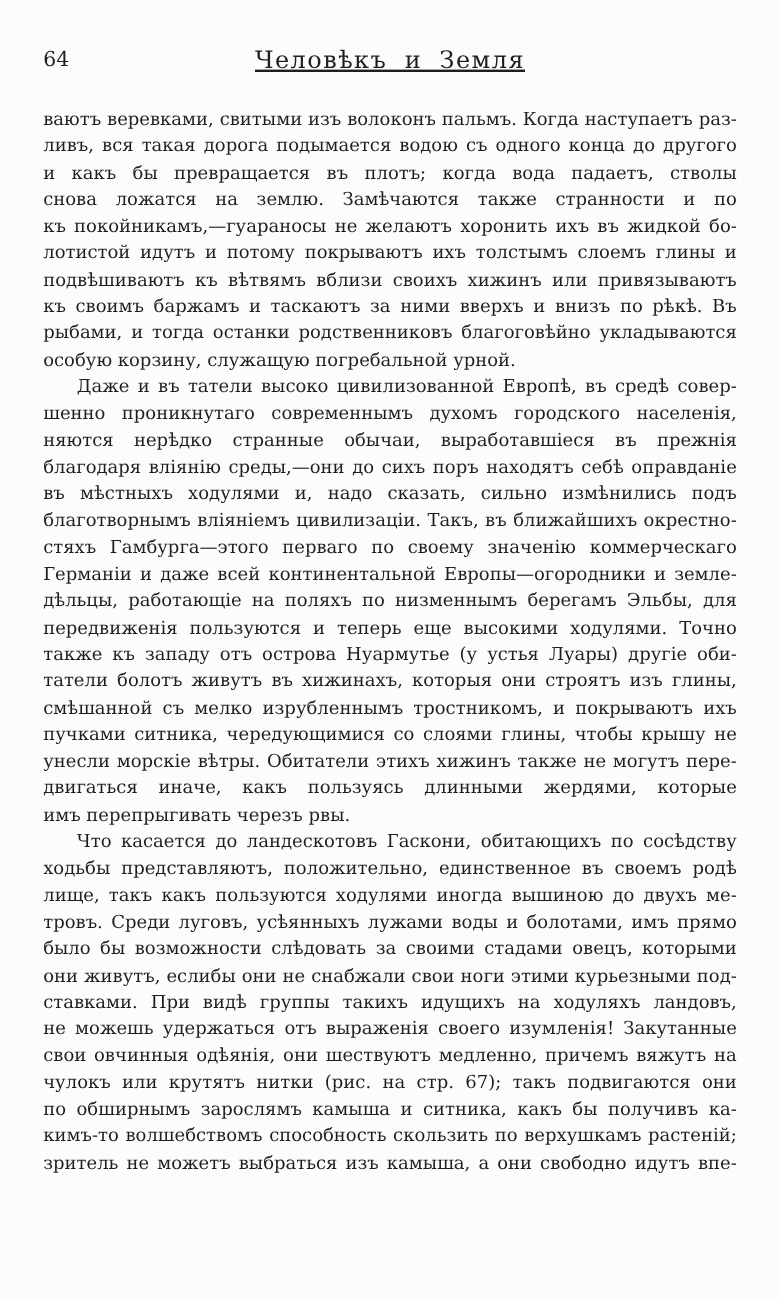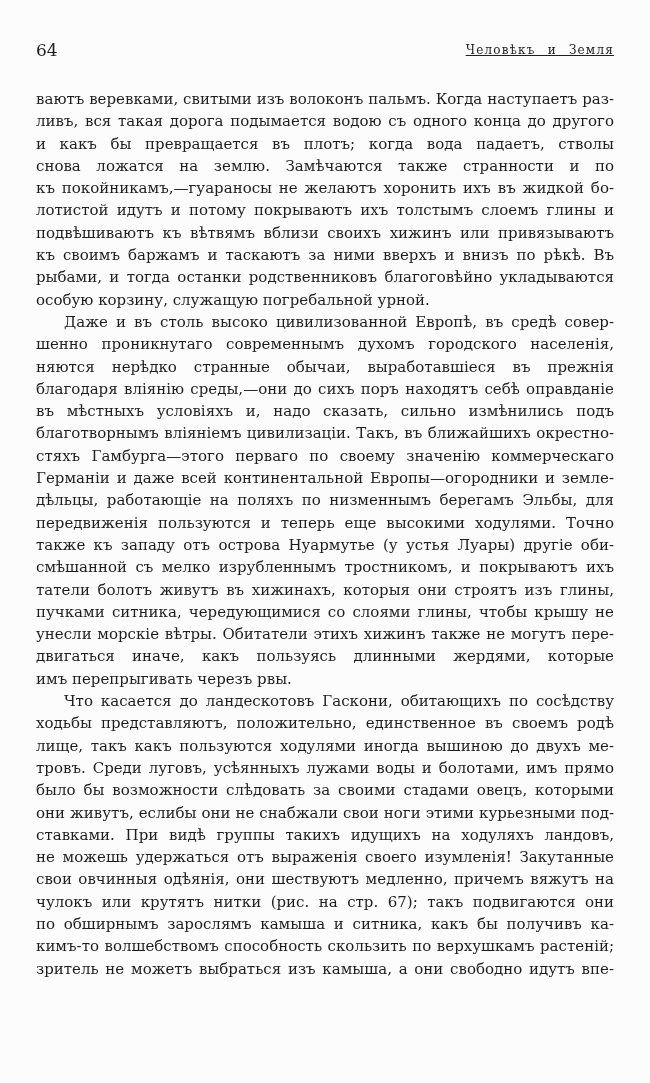--- a/index.html
+++ b/index.html
@@ -26,22 +26,22 @@
   }
   .pagenum {
     position: absolute;
     left: 0;
     top: 0;
     font-size: 17px;
     line-height: 22px;
   }
   .title {
     display: block;
-    text-align: right;
-    font-size: 12px;
+    text-align: center;
+    font-size: 20px;
     line-height: 22px;
     letter-spacing: 1.2px;
     word-spacing: 7px;
   }
   .body {
     position: absolute;
     top: 88px;
     left: 36px;
     width: 578px;
   }
@@ -74,33 +74,33 @@
     <div class="ln">ваютъ веревками, свитыми изъ волоконъ пальмъ. Когда наступаетъ раз-</div>
     <div class="ln">ливъ, вся такая дорога подымается водою съ одного конца до другого</div>
     <div class="ln">и какъ бы превращается въ плотъ; когда вода падаетъ, стволы деревьевъ</div>
     <div class="ln">снова ложатся на землю. Замѣчаются также странности и по отношенію</div>
     <div class="ln">къ покойникамъ,—гуараносы не желаютъ хоронить ихъ въ жидкой бо-</div>
     <div class="ln">лотистой идутъ и потому покрываютъ ихъ толстымъ слоемъ глины и</div>
     <div class="ln">подвѣшиваютъ къ вѣтвямъ вблизи своихъ хижинъ или привязываютъ</div>
     <div class="ln">къ своимъ баржамъ и таскаютъ за ними вверхъ и внизъ по рѣкѣ. Въ</div>
     <div class="ln">рыбами, и тогда останки родственниковъ благоговѣйно укладываются въ</div>
     <div class="ln pend">особую корзину, служащую погребальной урной.</div>
-    <div class="ln indent">Даже и въ столь высоко цивилизованной Европѣ, въ средѣ совер-</div>
+    <div class="ln indent">Даже и въ татели высоко цивилизованной Европѣ, въ средѣ совер-</div>
     <div class="ln">шенно проникнутаго современнымъ духомъ городского населенія, сохра-</div>
     <div class="ln">няются нерѣдко странные обычаи, выработавшіеся въ прежнія времена,</div>
     <div class="ln">благодаря вліянію среды,—они до сихъ поръ находятъ себѣ оправданіе</div>
-    <div class="ln">въ мѣстныхъ условіяхъ и, надо сказать, сильно измѣнились подъ</div>
+    <div class="ln">въ мѣстныхъ ходулями и, надо сказать, сильно измѣнились подъ</div>
     <div class="ln">благотворнымъ вліяніемъ цивилизаціи. Такъ, въ ближайшихъ окрестно-</div>
     <div class="ln">стяхъ Гамбурга—этого перваго по своему значенію коммерческаго порта</div>
     <div class="ln">Германіи и даже всей континентальной Европы—огородники и земле-</div>
     <div class="ln">дѣльцы, работающіе на поляхъ по низменнымъ берегамъ Эльбы, для</div>
     <div class="ln">передвиженія пользуются и теперь еще высокими ходулями. Точно</div>
     <div class="ln">также къ западу отъ острова Нуармутье (у устья Луары) другіе оби-</div>
+    <div class="ln">татели болотъ живутъ въ хижинахъ, которыя они строятъ изъ глины,</div>
     <div class="ln">смѣшанной съ мелко изрубленнымъ тростникомъ, и покрываютъ ихъ</div>
-    <div class="ln">татели болотъ живутъ въ хижинахъ, которыя они строятъ изъ глины,</div>
     <div class="ln">пучками ситника, чередующимися со слоями глины, чтобы крышу не</div>
     <div class="ln">унесли морскіе вѣтры. Обитатели этихъ хижинъ также не могутъ пере-</div>
     <div class="ln">двигаться иначе, какъ пользуясь длинными жердями, которые помогаютъ</div>
     <div class="ln pend">имъ перепрыгивать черезъ рвы.</div>
     <div class="ln indent">Что касается до ландескотовъ Гаскони, обитающихъ по сосѣдству</div>
     <div class="ln">ходьбы представляютъ, положительно, единственное въ своемъ родѣ зрѣ-</div>
     <div class="ln">лище, такъ какъ пользуются ходулями иногда вышиною до двухъ ме-</div>
     <div class="ln">тровъ. Среди луговъ, усѣянныхъ лужами воды и болотами, имъ прямо не</div>
     <div class="ln">было бы возможности слѣдовать за своими стадами овецъ, которыми</div>
     <div class="ln">они живутъ, еслибы они не снабжали свои ноги этими курьезными под-</div>

